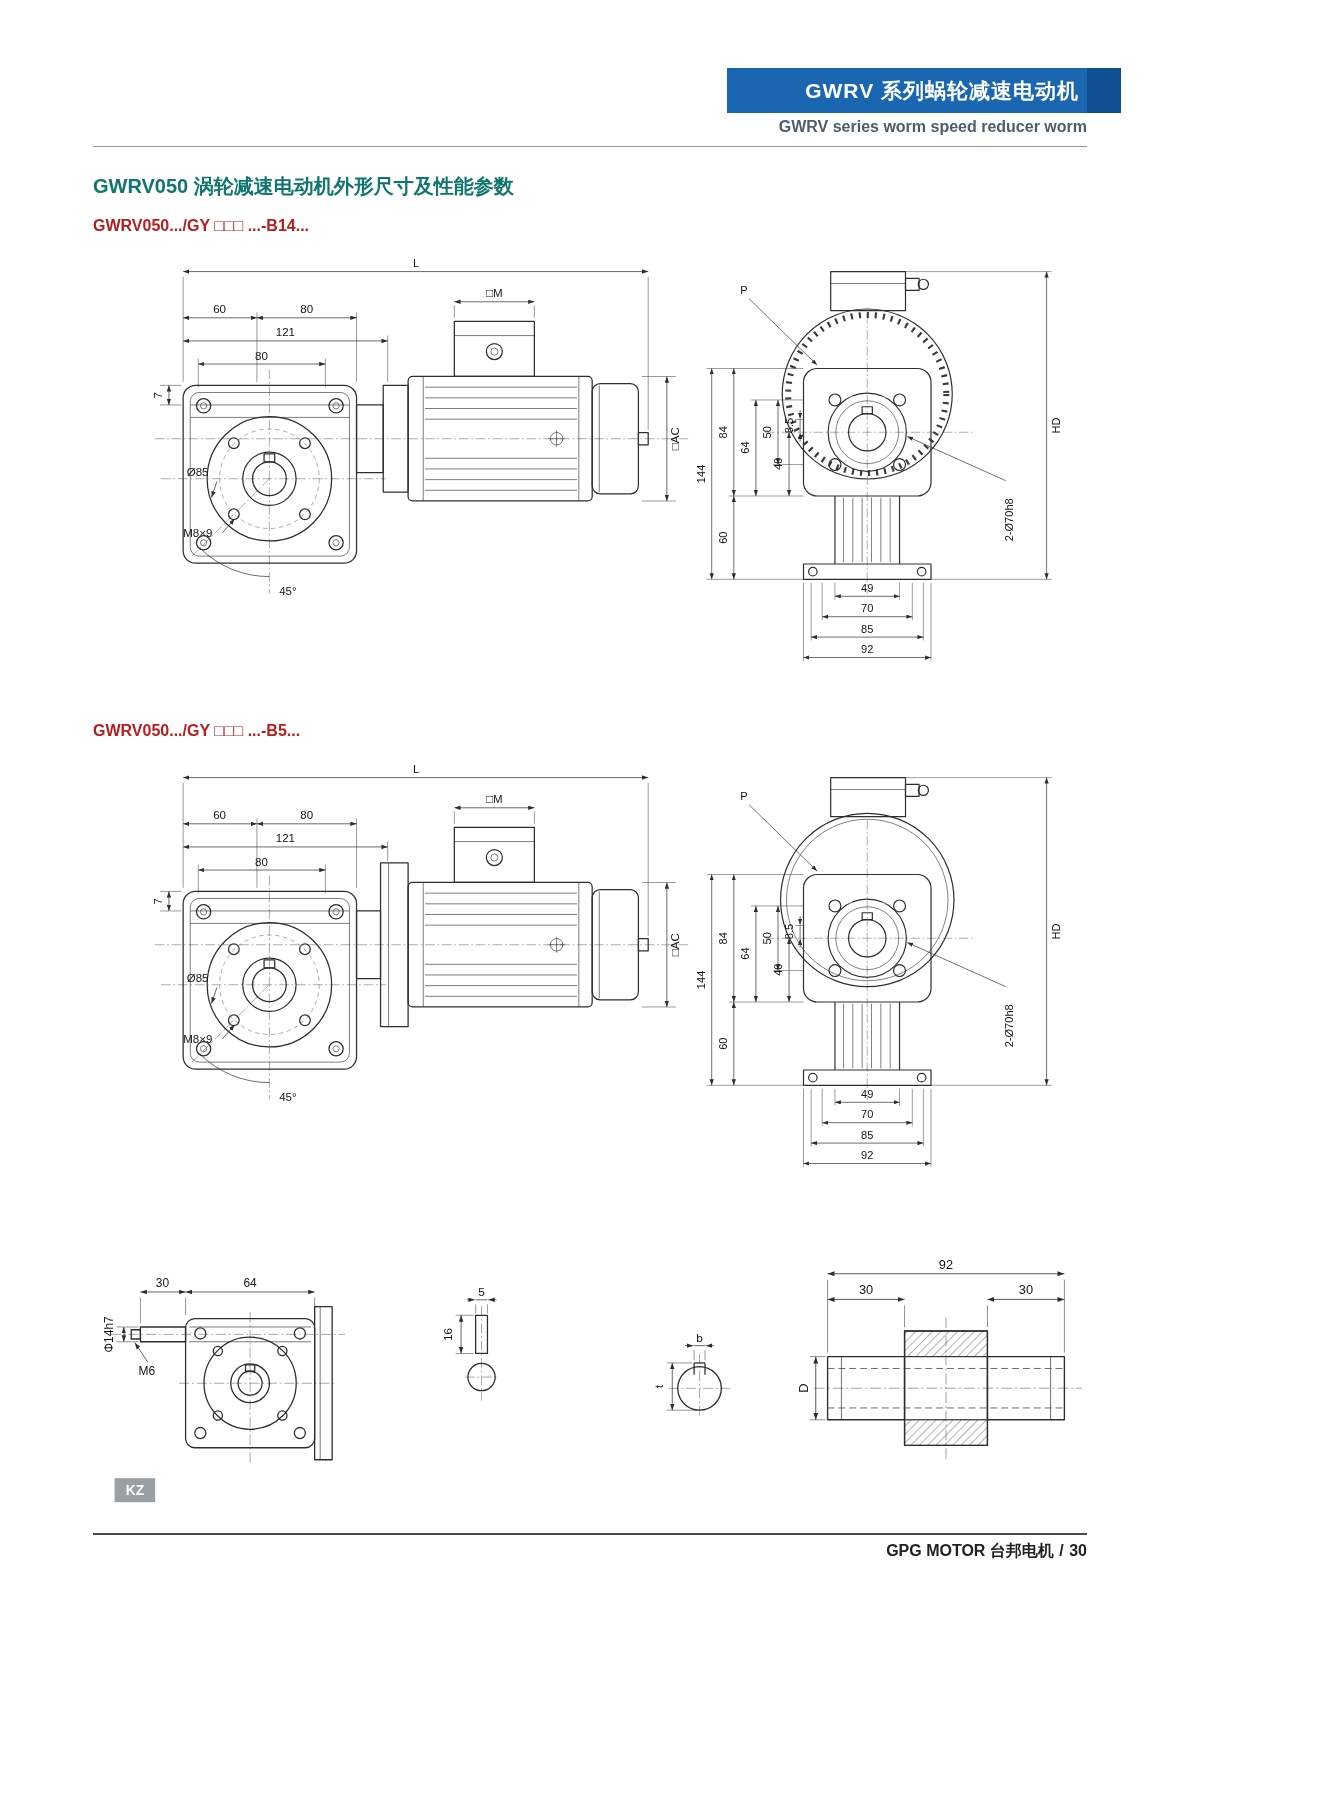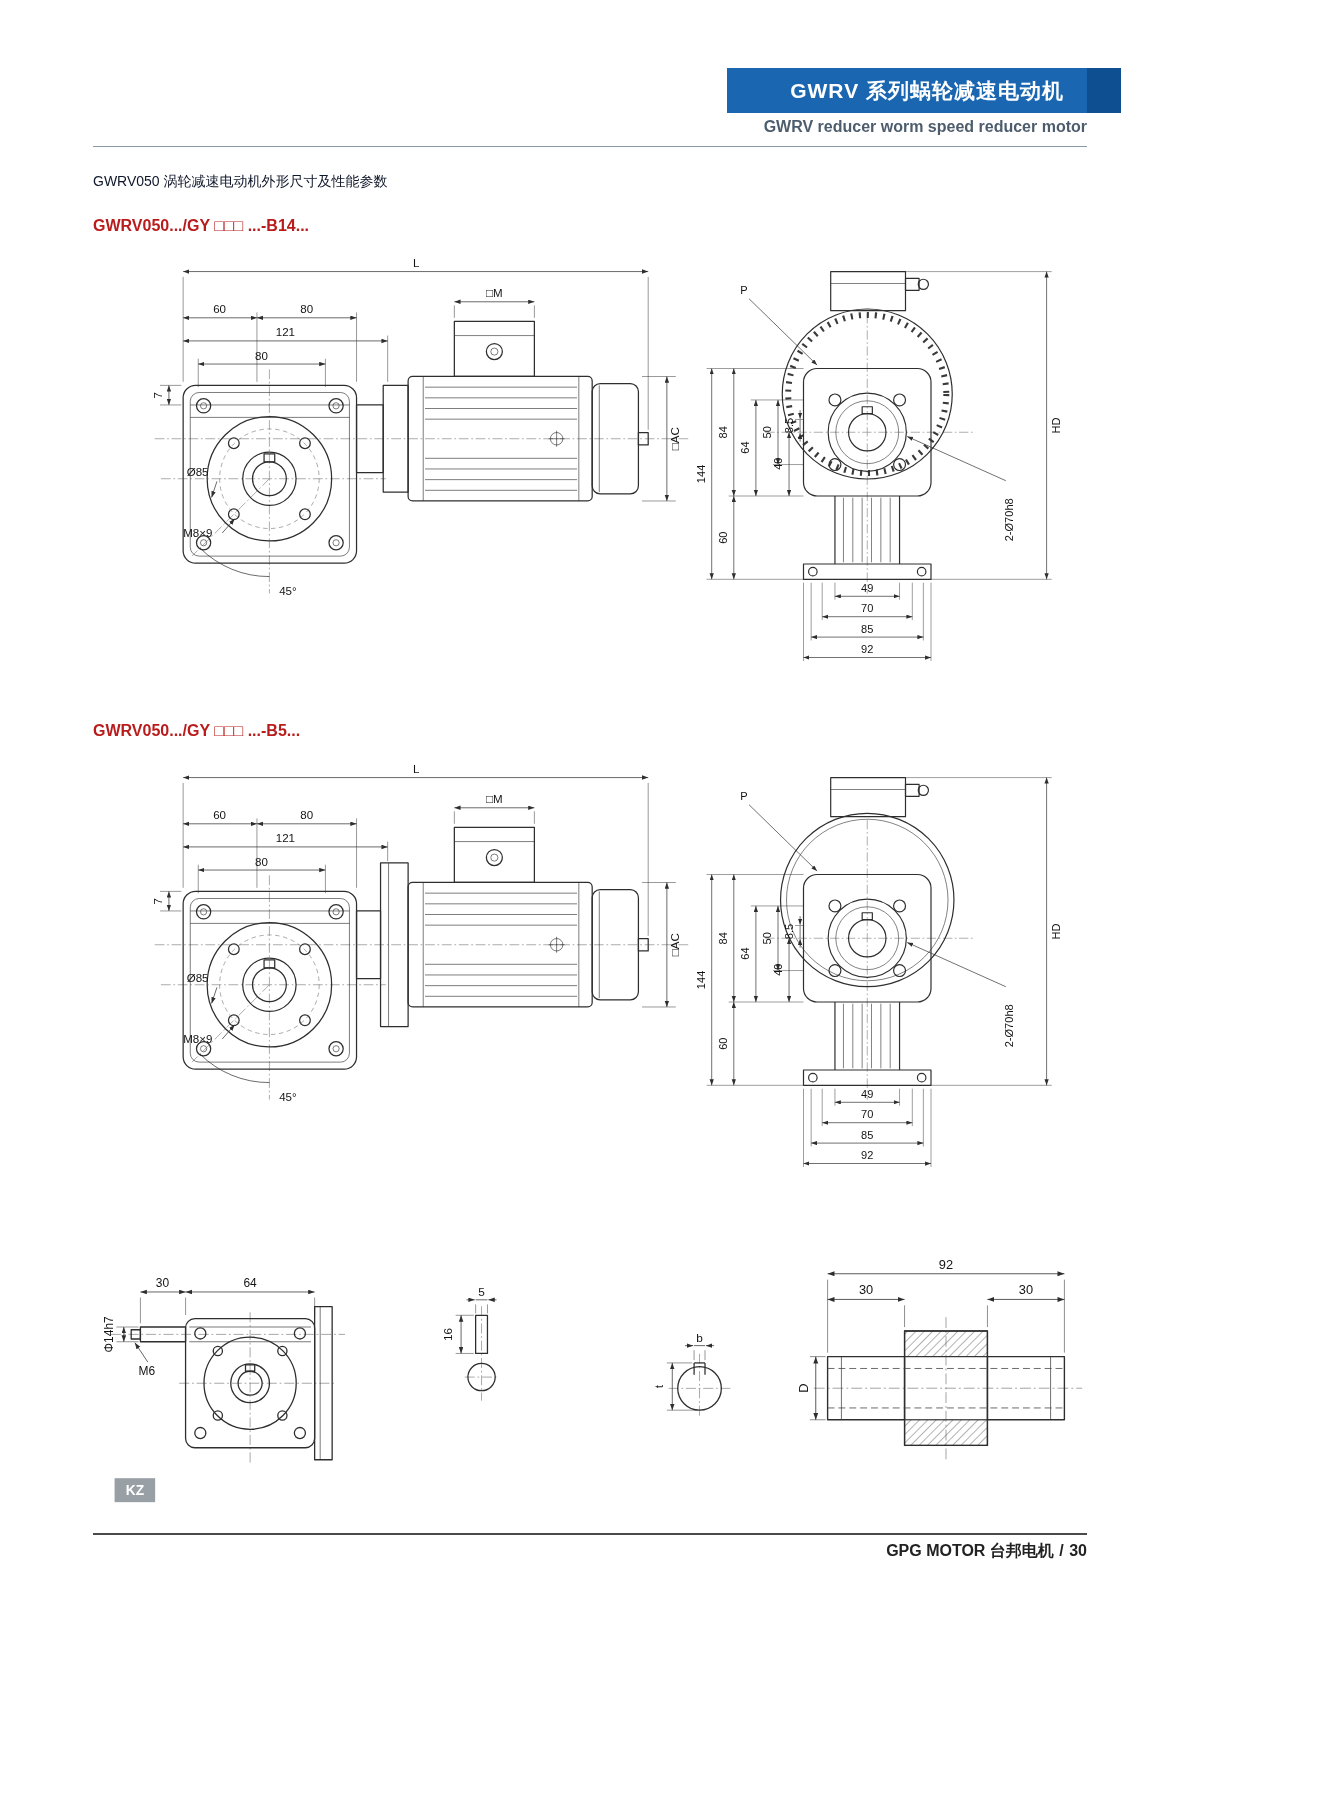--- a/index.html
+++ b/index.html
@@ -1,26 +1,26 @@
 <!DOCTYPE html>
 <html><head>
 <meta charset="utf-8">
 <style>
   *{margin:0;padding:0;box-sizing:border-box}
   html,body{background:#e8e8e8}
   body{font-family:"Liberation Sans","DejaVu Sans",sans-serif}
   .page{position:relative;width:1323px;height:1795px;background:#ffffff;margin:0 auto;overflow:hidden}
 
   .header-bar{position:absolute;left:727px;top:68px;width:360px;height:45px;background:#1a66b0;color:#fff;
-    font-weight:bold;font-size:21px;line-height:45px;text-align:right;padding-right:23px;letter-spacing:1px}
+    font-weight:bold;font-size:21px;line-height:45px;text-align:right;padding-right:8px;letter-spacing:1px}
   .header-bar-end{position:absolute;left:1087px;top:68px;width:34px;height:45px;background:#0e4f92}
   .header-sub{position:absolute;left:400px;top:118px;width:687px;text-align:right;color:#4d5d6d;font-weight:bold;font-size:16px}
   .header-rule{position:absolute;left:93px;top:146px;width:994px;height:1px;background:#8a9aa5}
 
-  .section-title{position:absolute;left:93px;top:173px;font-size:14px;font-weight:normal;color:#0f172a}
+  .section-title{position:absolute;left:93px;top:173px;font-size:20px;font-weight:bold;color:#0f766e}
   .variant{position:absolute;left:93px;font-size:16px;font-weight:bold;color:#b91c1c}
   .v-b14{top:217px}
   .v-b5{top:722px}
 
   svg.drw{position:absolute;overflow:visible}
 
   .footer-rule{position:absolute;left:93px;top:1533px;width:994px;height:2px;background:#4a4a4a}
   .footer{position:absolute;left:93px;top:1541px;width:994px;text-align:right;font-size:16px;font-weight:bold;color:#222}
   .footer span{margin-left:1px}
 
@@ -50,21 +50,21 @@
     <pattern id="hatch" width="6" height="6" patternUnits="userSpaceOnUse" patternTransform="rotate(45)">
       <line x1="0" y1="0" x2="0" y2="6" stroke="#666" stroke-width="1"></line>
     </pattern>
   </defs>
 </svg>
 
 <div class="page">
 
   <div class="header-bar">GWRV 系列蜗轮减速电动机</div>
   <div class="header-bar-end"></div>
-  <div class="header-sub">GWRV reducer worm speed reducer motor</div>
+  <div class="header-sub">GWRV series worm speed reducer worm</div>
   <div class="header-rule"></div>
 
   <div class="section-title">GWRV050 涡轮减速电动机外形尺寸及性能参数</div>
   <div class="variant v-b14">GWRV050.../GY □□□ ...-B14...</div>
   <div class="variant v-b5">GWRV050.../GY □□□ ...-B5...</div>
 
   <svg class="drw" style="left:112px;top:252px;width:578px" viewBox="0 0 650 420">
     <g class="cl">
       <line x1="48" y1="210" x2="648" y2="210"></line>
       <line x1="177" y1="132" x2="177" y2="384"></line>

